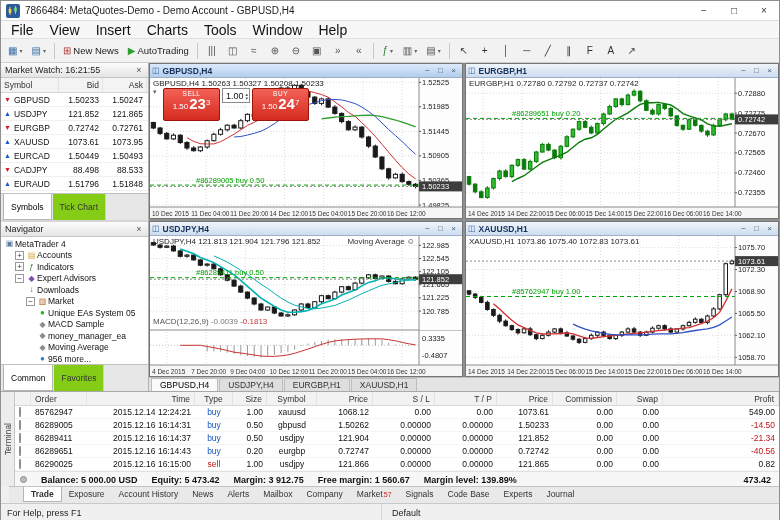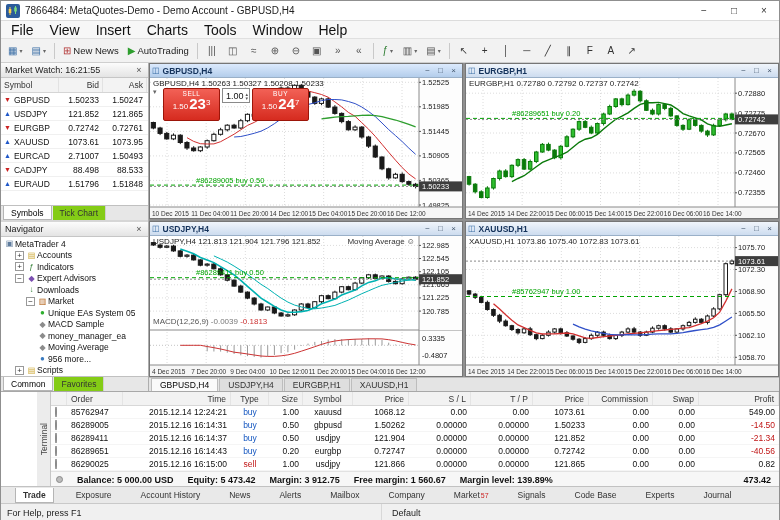--- a/index.html
+++ b/index.html
@@ -27,21 +27,21 @@
 .ph-close{margin-left:auto;color:#555;font-size:9px;width:10px;text-align:center;}
 #market-watch{height:157px;display:flex;flex-direction:column;flex:none;background:#fff;}
 .mw-hrow{display:flex;height:15px;align-items:center;background:#f3f3f3;border-bottom:1px solid #d5d5d5;font-size:8.5px;color:#333;flex:none;}
 .mw-hrow span{padding:0 3px;border-right:1px solid #e2e2e2;height:100%;display:flex;align-items:center;}
 .h-sym{width:58px;}
 .h-bid,.h-ask{width:44px;justify-content:flex-end;}
 .mw-row{display:flex;height:14px;align-items:center;font-size:8.5px;border-bottom:1px solid #f0f0f0;background:#fff;}
 .mw-sym{width:58px;display:flex;gap:3px;padding-left:3px;align-items:center;color:#111;}
 .mw-arrow{font-size:7px;line-height:7px;}
 .mw-bid,.mw-ask{width:44px;text-align:right;padding-right:4px;color:#111;}
-.panel-tabs{height:15px;background:#e7e7e7;border-top:1px solid #c0c0c0;display:flex;align-items:stretch;padding-left:2px;gap:1px;margin-top:auto;flex:none;}
+.panel-tabs{height:27px;background:#e7e7e7;border-top:1px solid #c0c0c0;display:flex;align-items:stretch;padding-left:2px;gap:1px;margin-top:auto;flex:none;}
 .tab{font-size:8.5px;padding:1px 7px;color:#333;background:#84cc16;border-right:1px solid #cfcfcf;display:flex;align-items:center;}
 .tab.active{background:#ffffff;border:1px solid #b5b5b5;border-top:none;color:#000;}
 #navigator{flex:1;display:flex;flex-direction:column;border-top:2px solid #d6d6d6;background:#fff;overflow:hidden;}
 #nav-tree{flex:1;background:#fff;overflow:hidden;padding-top:1px;}
 .nav-row{display:flex;align-items:center;height:11.5px;font-size:8.5px;color:#111;white-space:nowrap;}
 .exp{width:9px;height:9px;border:1px solid #999;background:#fff;font-size:8px;line-height:7px;text-align:center;color:#333;margin-right:2px;flex:none;}
 .nico{width:11px;font-size:8px;text-align:center;flex:none;}
 .nlab{overflow:hidden;text-overflow:ellipsis;}
 
 #right{flex:1;display:flex;flex-direction:column;}
@@ -68,37 +68,37 @@
 .oc-s{font-size:8px;margin-right:1px;}
 .oc-b{font-size:15px;font-weight:bold;line-height:14px;}
 .oc-p sup{font-size:8px;position:relative;top:-4px;}
 .oc-vol{height:15px;background:#fff;border:1px solid #8a8a8a;display:flex;align-items:center;font-size:9px;color:#111;padding:0 1px 0 3px;gap:2px;}
 .oc-spin{font-size:5px;line-height:4px;color:#555;text-align:center;}
 
 #chart-tabs{height:14px;background:#e4e4e4;border-top:1px solid #bdbdbd;display:flex;align-items:flex-end;padding-left:2px;gap:1px;flex:none;}
 .ctab{font-size:8.5px;padding:0 8px 1px;background:#dedede;border:1px solid #bdbdbd;border-bottom:none;color:#333;height:13px;display:flex;align-items:center;}
 .ctab.active{background:#fafafa;color:#000;}
 
-#terminal{height:95px;display:flex;border-top:1px solid #a8a8a8;background:#fff;flex:none;padding-left:36px;}
+#terminal{height:95px;display:flex;border-top:1px solid #a8a8a8;background:#fff;flex:none;}
 .t-strip{width:14px;background:#ececec;border-right:1px solid #c6c6c6;display:flex;flex:none;}
 .t-strip span{writing-mode:vertical-rl;transform:rotate(180deg);font-size:8.5px;color:#444;margin:auto;}
 .t-content{flex:1;display:flex;flex-direction:column;overflow:hidden;}
 .t-grid{display:grid;grid-template-columns:16px 56px 108px 38px 34px 50px 56px 62px 62px 56px 64px 46px 1fr;}
 .t-head{height:14px;background:#f2f2f2;border-bottom:1px solid #d8d8d8;font-size:8.5px;color:#333;align-items:center;flex:none;}
 .t-head span{padding:0 4px;border-right:1px solid #e4e4e4;height:100%;display:flex;align-items:center;}
 .t-head span.a-r{justify-content:flex-end;}
 .t-head span.a-c{justify-content:center;}
 .t-row{height:13px;font-size:8.5px;align-items:center;border-bottom:1px solid #f5f5f5;color:#111;}
 .t-row span{padding:0 4px;white-space:nowrap;overflow:hidden;}
 .a-l{text-align:left;}.a-r{text-align:right;}.a-c{text-align:center;}
 .o-icon{width:7px;height:7px;border-radius:50%;background:#bdbdbd;border:1px solid #8b8b8b;margin:auto;padding:0 !important;}
 .t-bal{height:16px;display:flex;align-items:center;font-size:9px;font-weight:bold;background:#f7f7f7;border-top:1px solid #e2e2e2;gap:14px;padding-left:5px;color:#111;flex:none;}
 .t-bal .total{margin-left:auto;padding-right:8px;}
 
-#terminal-tabs{height:17px;background:#e9e9e9;border-top:1px solid #c2c2c2;display:flex;align-items:center;padding-left:14px;gap:15px;flex:none;}
+#terminal-tabs{height:17px;background:#e9e9e9;border-top:1px solid #c2c2c2;display:flex;align-items:flex-start;padding-left:14px;gap:0;flex:none;margin-left:8px;}
 .ttab{font-size:8.5px;padding:2px 7px;color:#333;display:flex;align-items:center;}
 .ttab.active{background:#fff;border:1px solid #b5b5b5;border-top:none;font-weight:bold;}
 .ttab sup{color:#cc2222;font-size:7px;margin-left:1px;}
 
 #statusbar{height:18px;background:#f0f0f0;border-top:1px solid #c9c9c9;display:flex;align-items:center;font-size:9px;color:#222;flex:none;}
 .sb-help{width:380px;padding-left:6px;}
 .sb-profile{flex:1;border-left:1px solid #d8d8d8;padding-left:10px;height:100%;display:flex;align-items:center;}
 .sb-conn{width:92px;border-left:1px solid #d8d8d8;display:flex;align-items:center;gap:4px;padding-left:6px;height:100%;margin-top:36px;}
 .bars{display:flex;align-items:flex-end;height:10px;}
 .bars i{display:block;width:2px;background:#2ea52e;margin-right:1px;}
@@ -244,21 +244,21 @@
               <span class="mw-bid">0.72742</span>
               <span class="mw-ask">0.72761</span>
             </div>
             <div class="mw-row">
               <span class="mw-sym"><span class="mw-arrow" style="color:#1e56c8">▲</span>XAUUSD</span>
               <span class="mw-bid">1073.61</span>
               <span class="mw-ask">1073.95</span>
             </div>
             <div class="mw-row">
               <span class="mw-sym"><span class="mw-arrow" style="color:#1e56c8">▲</span>EURCAD</span>
-              <span class="mw-bid">2.71007</span>
+              <span class="mw-bid">1.50449</span>
               <span class="mw-ask">1.50493</span>
             </div>
             <div class="mw-row">
               <span class="mw-sym"><span class="mw-arrow" style="color:#cc2222">▼</span>CADJPY</span>
               <span class="mw-bid">88.498</span>
               <span class="mw-ask">88.533</span>
             </div>
             <div class="mw-row">
               <span class="mw-sym"><span class="mw-arrow" style="color:#1e56c8">▲</span>EURAUD</span>
               <span class="mw-bid">1.51796</span>

